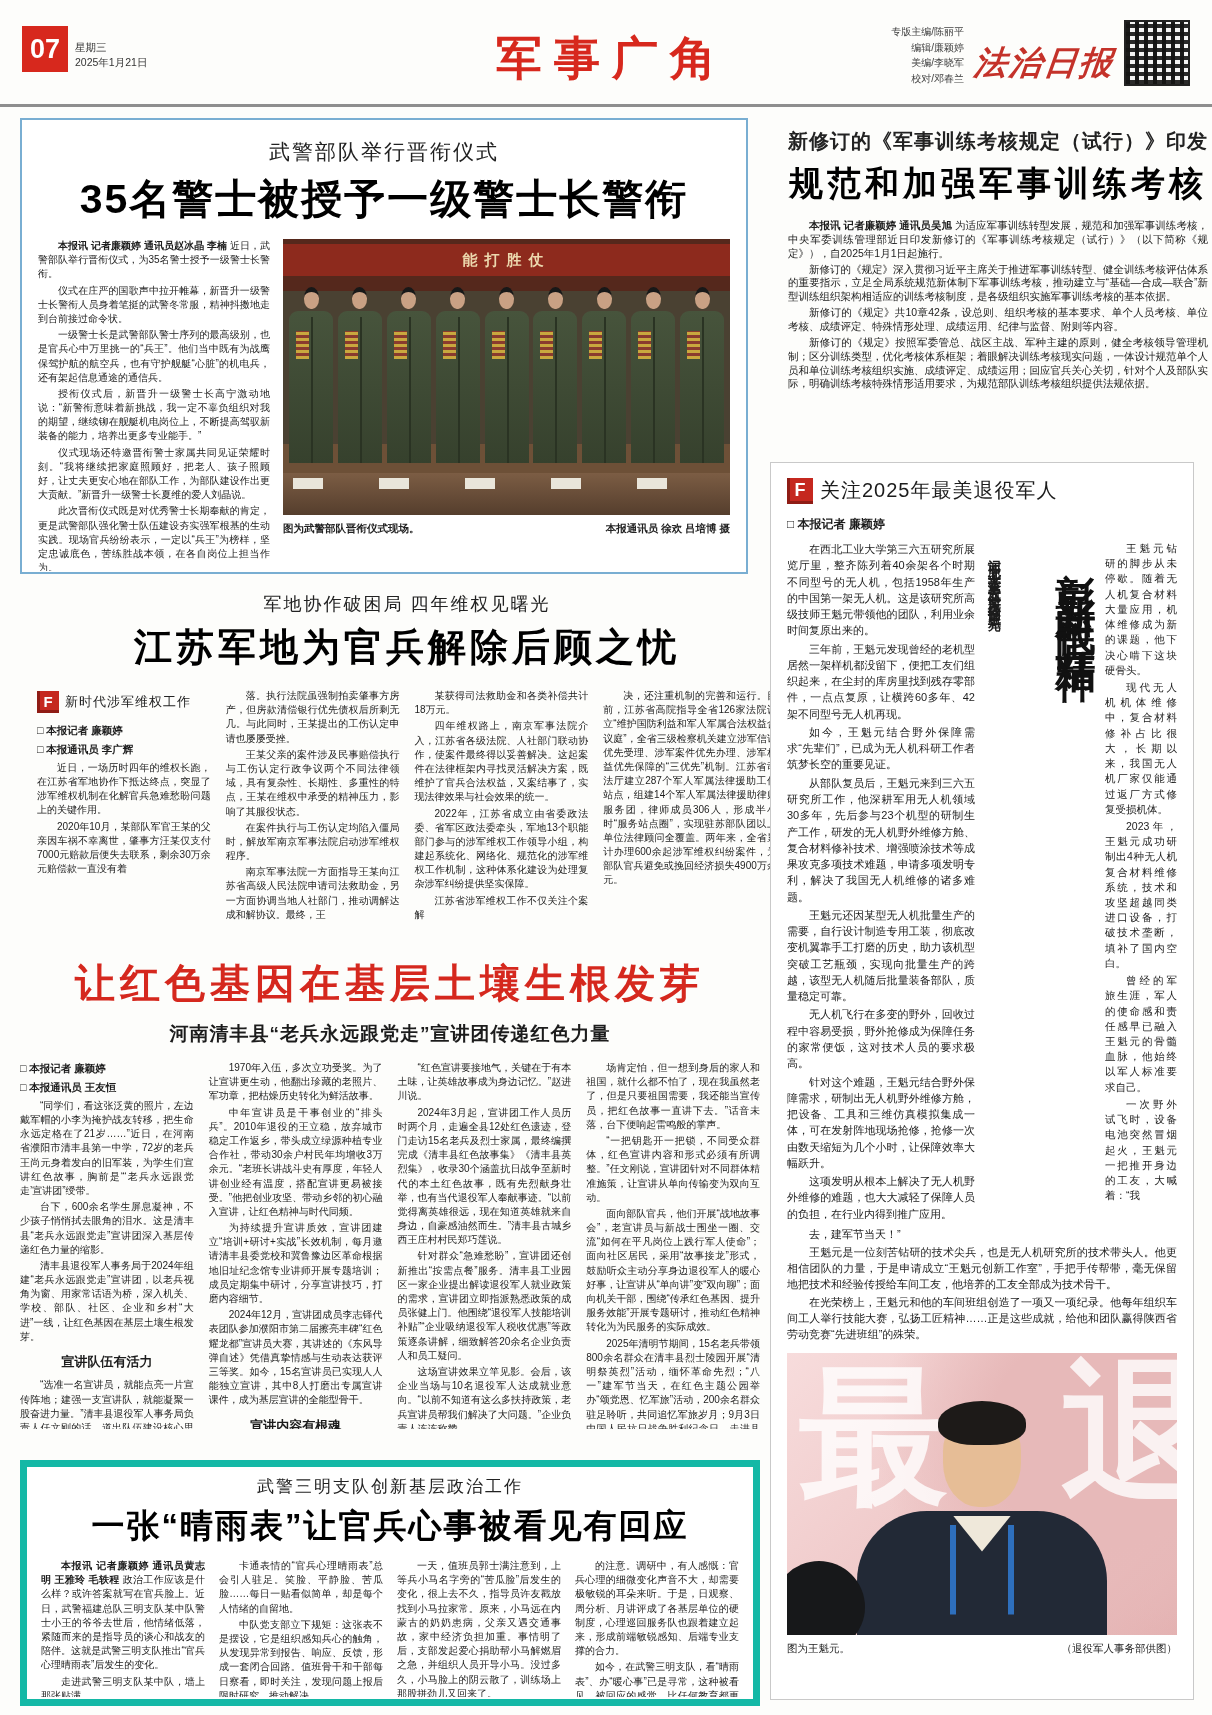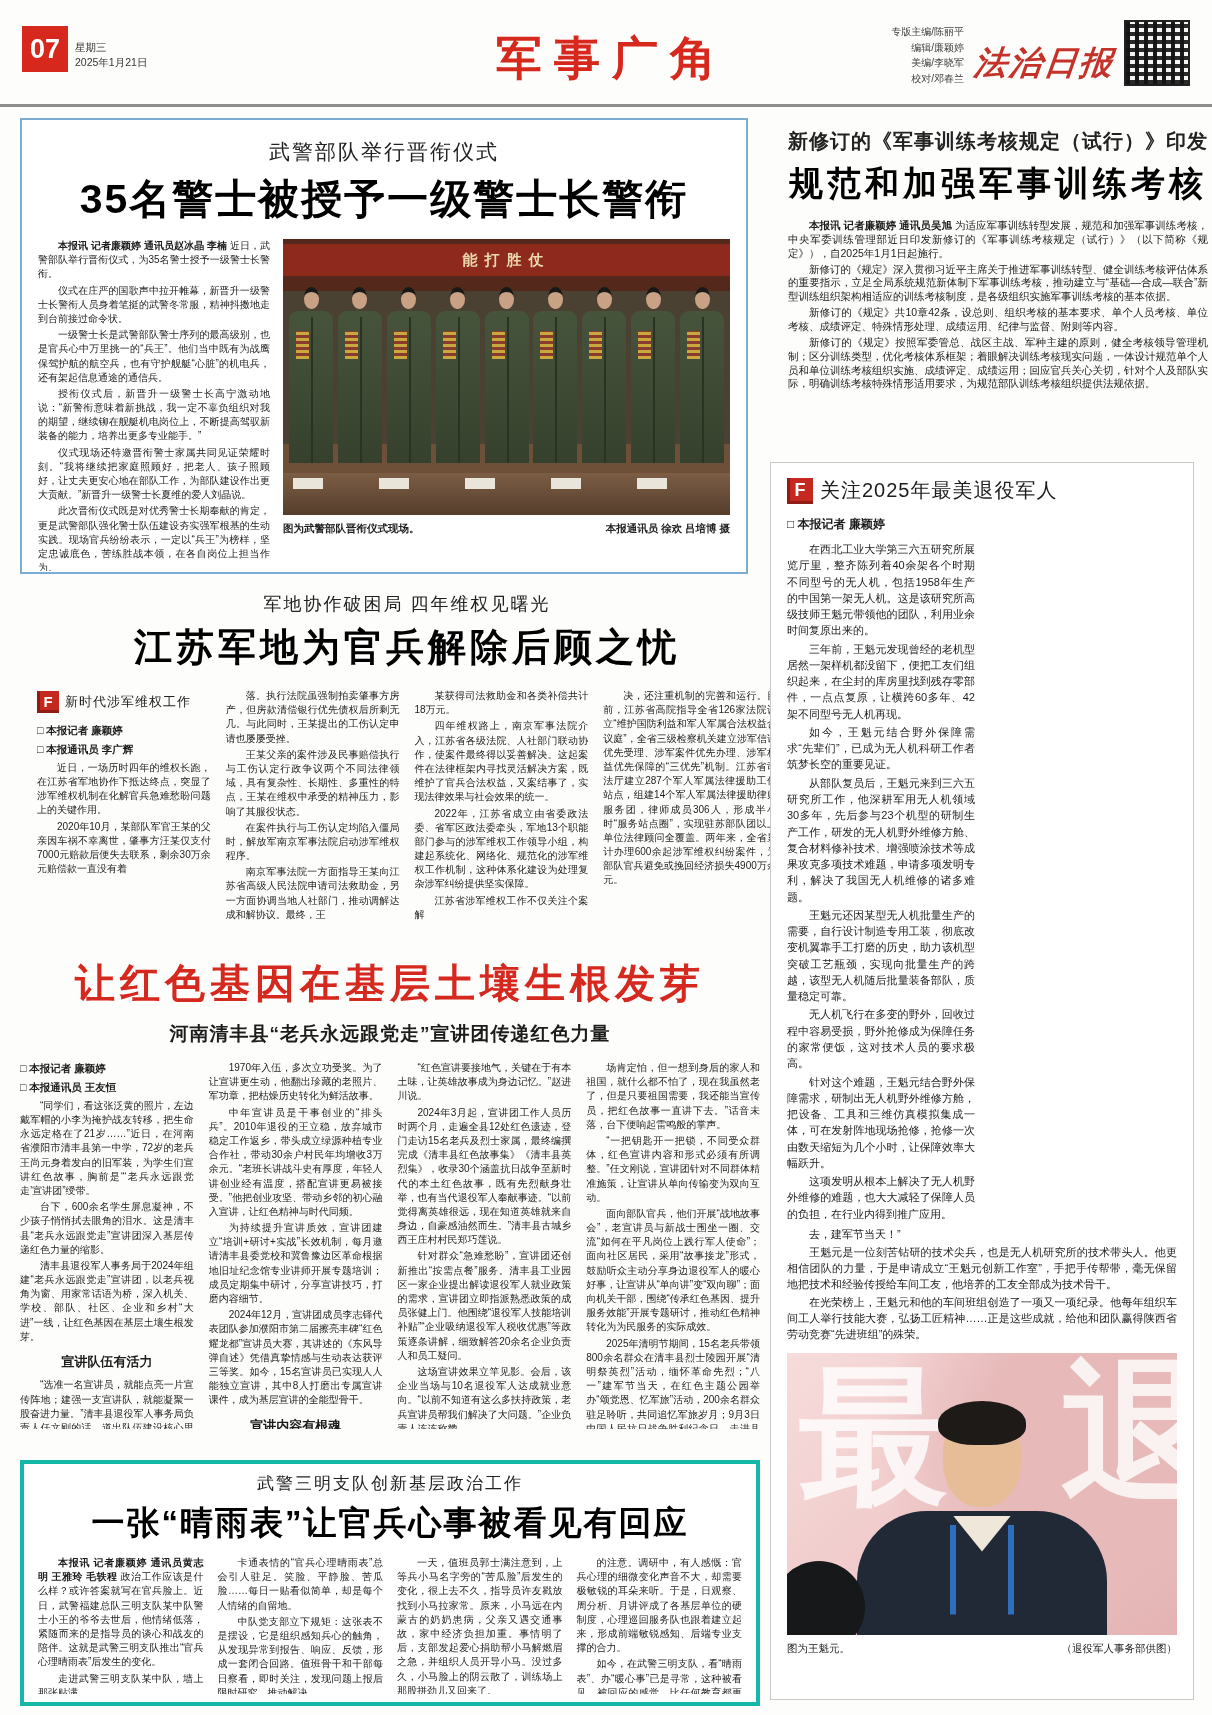--- a/index.html
+++ b/index.html
@@ -79,34 +79,34 @@
   .art3 .byline{font-size:10.5px;}
 
   
   .art4{position:absolute;top:950px;left:20px;width:740px;height:506px;}
   .art4 .headline{font-size:40px;color:#d5281e;letter-spacing:5px;}
   .art4 .subtitle{text-align:center;font-size:19px;font-weight:bold;margin-top:10px;letter-spacing:1px;}
   .art4 .cols{gap:15px;margin-top:14px;height:368px;font-size:10px;line-height:1.42;}
   .art4 .byline{font-size:10.5px;}
 
   
-  .art5{position:absolute;top:1460px;left:20px;width:740px;height:246px;border:4px solid #14b8a6;
+  .art5{position:absolute;top:1460px;left:20px;width:740px;height:246px;border:7px solid #14b8a6;
         box-sizing:border-box;padding:8px 14px;background:#fff;}
   .art5 .kicker{font-size:17px;}
   .art5 .headline{font-size:33px;letter-spacing:2px;}
   .art5 .cols{gap:14px;margin-top:10px;height:138px;font-size:10px;line-height:1.42;}
 
   
   .feature{position:absolute;top:462px;left:770px;width:424px;height:1238px;border:1px solid #c9c9c9;
         box-sizing:border-box;padding:14px 16px;background:#fff;}
   .feat-label{display:flex;align-items:center;gap:7px;}
   .feat-label .cube{width:26px;height:26px;font-size:18px;}
   .feat-label-text{font-size:20px;letter-spacing:1px;}
   .feat-byline{font-weight:bold;font-size:12px;margin:12px 0 8px;}
-  .feat-cols{display:flex;gap:6px;height:678px;overflow:hidden;flex-direction:column;}
+  .feat-cols{display:flex;gap:6px;height:678px;overflow:hidden;}
   .fcolA{width:188px;flex:0 0 auto;font-size:11px;line-height:1.48;}
   .vsub{writing-mode:vertical-rl;width:22px;flex:0 0 auto;font-size:13px;font-weight:bold;
         letter-spacing:3px;padding-top:8px;}
   .vtitle{writing-mode:vertical-rl;width:90px;flex:0 0 auto;font-size:40px;font-weight:bold;
         letter-spacing:11px;line-height:1.15;color:#111;}
   .fcolB{flex:1;font-size:10.5px;line-height:1.45;overflow:hidden;}
   .feat-bottom{margin-top:8px;font-size:11px;line-height:1.45;max-height:148px;overflow:hidden;}
   .feat-photo{position:relative;margin-top:8px;height:282px;overflow:hidden;
       background:radial-gradient(circle at 80% 30%,#e7b9b9 0 30%,transparent 60%),
                  linear-gradient(135deg,#f7dcdc,#edc4c4 60%,#e3b1b1);}
@@ -357,20 +357,21 @@
           <p class="para">无人机飞行在多变的野外，回收过程中容易受损，野外抢修成为保障任务的家常便饭，这对技术人员的要求极高。</p>
           <p class="para">针对这个难题，王魁元结合野外保障需求，研制出无人机野外维修方舱，把设备、工具和三维仿真模拟集成一体，可在发射阵地现场抢修，抢修一次由数天缩短为几个小时，让保障效率大幅跃升。</p>
           <p class="para">这项发明从根本上解决了无人机野外维修的难题，也大大减轻了保障人员的负担，在行业内得到推广应用。</p>
         </div>
       <div class="vsub">记西北工业大学第三六五研究所高级技师王魁元</div>
       <div class="vtitle">彰显新时代工匠精神</div>
       <div class="fcolB">
           <p class="para">王魁元钻研的脚步从未停歇。随着无人机复合材料大量应用，机体维修成为新的课题，他下决心啃下这块硬骨头。</p>
           <p class="para">现代无人机机体维修中，复合材料修补占比很大，长期以来，我国无人机厂家仅能通过返厂方式修复受损机体。</p>
           <p class="para">2023年，王魁元成功研制出4种无人机复合材料维修系统，技术和攻坚超越同类进口设备，打破技术垄断，填补了国内空白。</p>
+          <p class="para">曾经的军旅生涯，军人的使命感和责任感早已融入王魁元的骨髓血脉，他始终以军人标准要求自己。</p>
           <p class="para">一次野外试飞时，设备电池突然冒烟起火，王魁元一把推开身边的工友，大喊着：“我</p>
         </div>
     </div>
     <div class="feat-bottom">
         <p class="para">去，建军节当天！”</p>
         <p class="para">王魁元是一位刻苦钻研的技术尖兵，也是无人机研究所的技术带头人。他更相信团队的力量，于是申请成立“王魁元创新工作室”，手把手传帮带，毫无保留地把技术和经验传授给车间工友，他培养的工友全部成为技术骨干。</p>
         <p class="para">在光荣榜上，王魁元和他的车间班组创造了一项又一项纪录。他每年组织车间工人举行技能大赛，弘扬工匠精神……正是这些成就，给他和团队赢得陕西省劳动竞赛“先进班组”的殊荣。</p>
       </div>
     <div class="feat-photo">
       <span class="bd-char c1">最</span>

